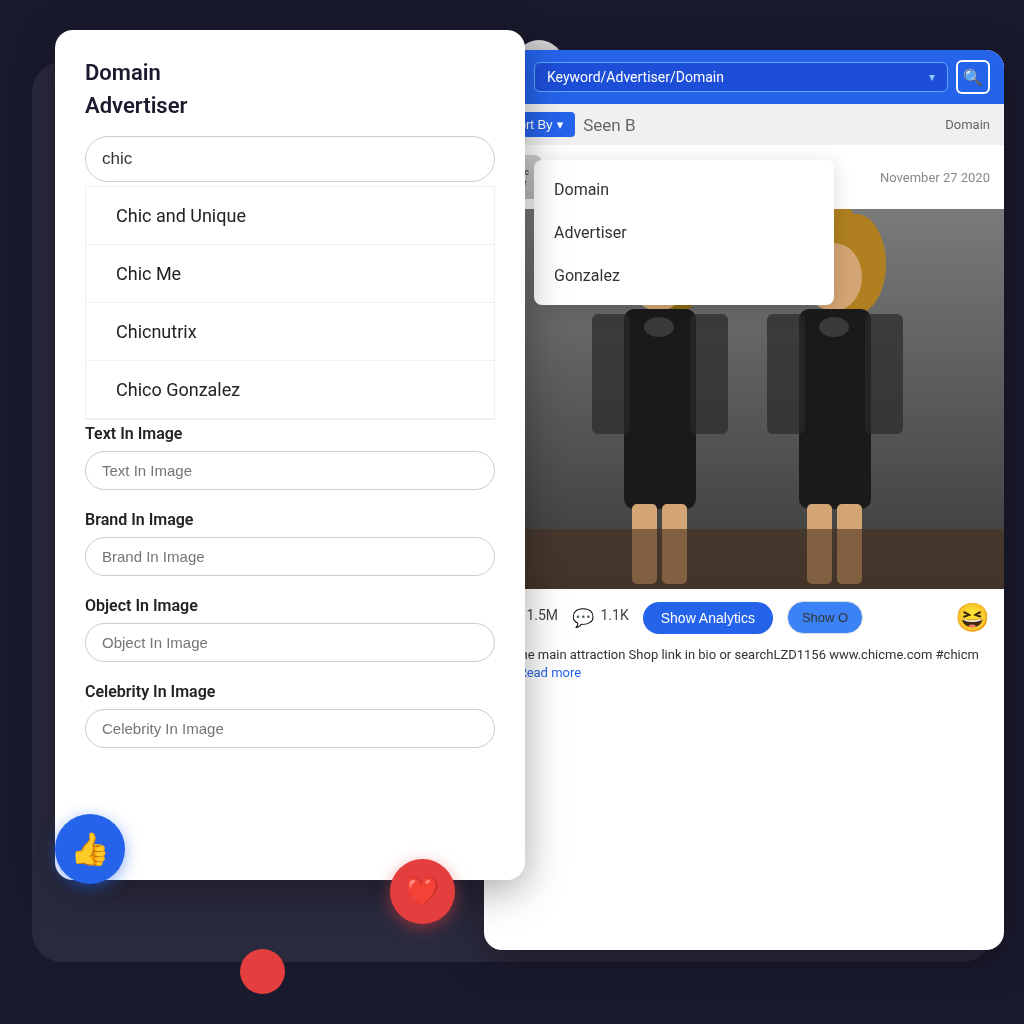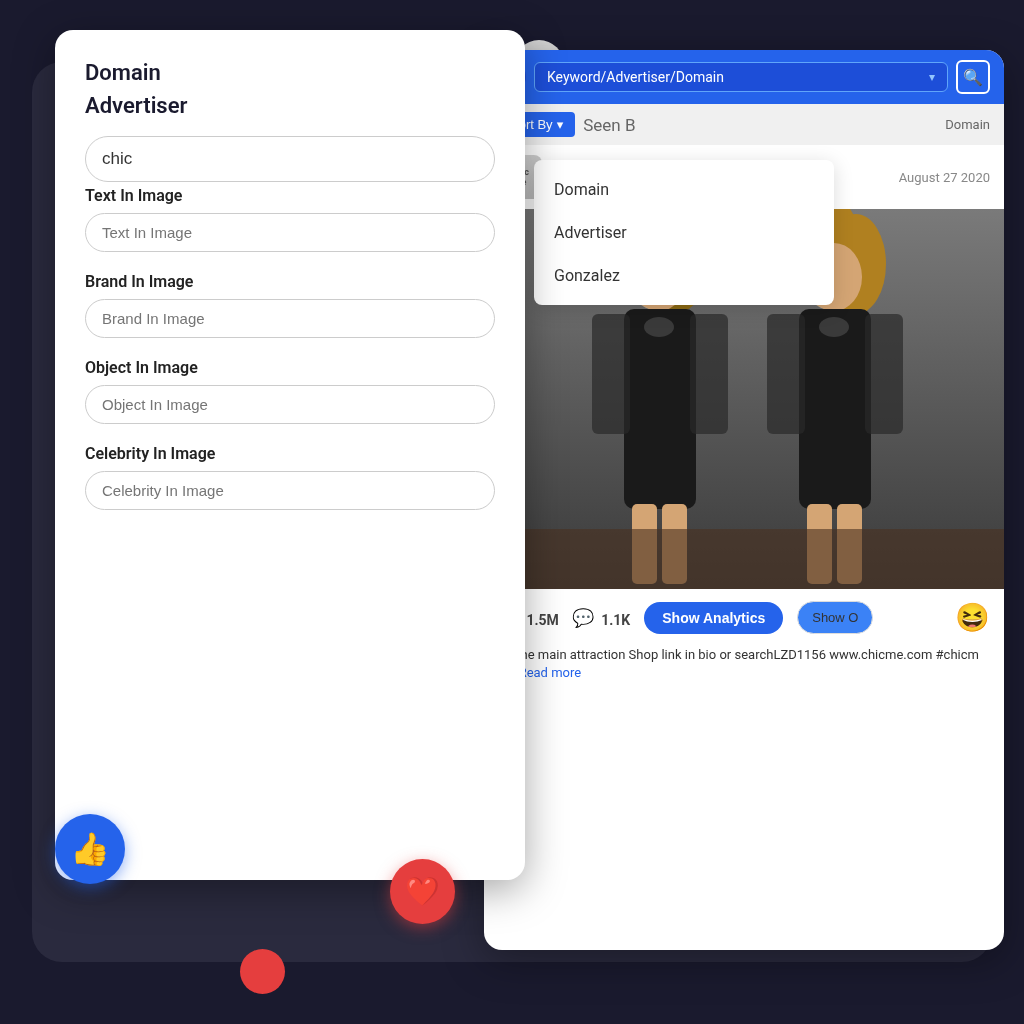--- a/index.html
+++ b/index.html
@@ -295,45 +295,45 @@
     
     .post-actions {
       padding: 12px 14px;
       display: flex;
       align-items: center;
       gap: 14px;
     }
 
     .action-item {
       display: flex;
-      align-items: flex-end;
+      align-items: flex-start;
       gap: 6px;
       font-size: 14px;
-      font-weight: 700;
+      font-weight: 400;
       color: #444;
     }
 
     .like-icon-blue {
       color: #2563eb;
       font-size: 18px;
     }
 
     .comment-icon {
       color: #2563eb;
       font-size: 18px;
     }
 
     .show-analytics-btn {
       background: #2563eb;
       color: white;
       border: none;
       border-radius: 20px;
       padding: 8px 18px;
       font-size: 14px;
-      font-weight: 700;
+      font-weight: 400;
       cursor: pointer;
     }
 
     .show-other-btn {
       background: #3b82f6;
       color: #333;
       border: 1px solid #ddd;
       border-radius: 20px;
       padding: 8px 14px;
       font-size: 13px;
@@ -450,20 +450,26 @@
 
 <div class="left-panel">
   <div class="left-panel-content">
     <div class="filter-label">Domain</div>
     <div class="filter-label advertiser">Advertiser</div>
 
     <div class="search-input-wrapper">
       <input class="search-input" type="text" value="chic" placeholder="chic" style="">
     </div>
 
+    <div class="suggestions-list">
+      <div class="suggestion-item">Chic and Unique</div>
+      <div class="suggestion-item">Chic Me</div>
+      <div class="suggestion-item">Chicnutrix</div>
+      <div class="suggestion-item">Chico Gonzalez</div>
+    </div>
   </div>
 
   <div class="filter-fields" style="margin-top: 4px;">
 
     <div class="field-group">
       <span class="field-label">Text In Image</span>
       <input class="field-input" type="text" placeholder="Text In Image" style="">
     </div>
 
     <div class="field-group">
@@ -511,21 +517,21 @@
     <span class="domain-text">Domain</span>
   </div>
 
   <div class="post-header">
     <div class="avatar">
       <div class="avatar-inner">Chic<br>Me</div>
     </div>
     <div class="post-info">
       <div class="post-name">Chi</div>
     </div>
-    <div class="post-date-right">August 27 2020</div>
+    <div class="post-date-right">November 27 2020</div>
   </div>
 
   <div class="post-image-container">
     <svg class="fashion-illustration" viewBox="0 0 520 380" xmlns="http://www.w3.org/2000/svg">
 
       <rect width="520" height="380" fill="#5a5a5a"></rect>
       <rect width="520" height="380" fill="url(#bg-grad)"></rect>
       <defs>
         <linearGradient id="bg-grad" x1="0" y1="0" x2="0" y2="1">
           <stop offset="0%" stop-color="#7a7a7a"></stop>

